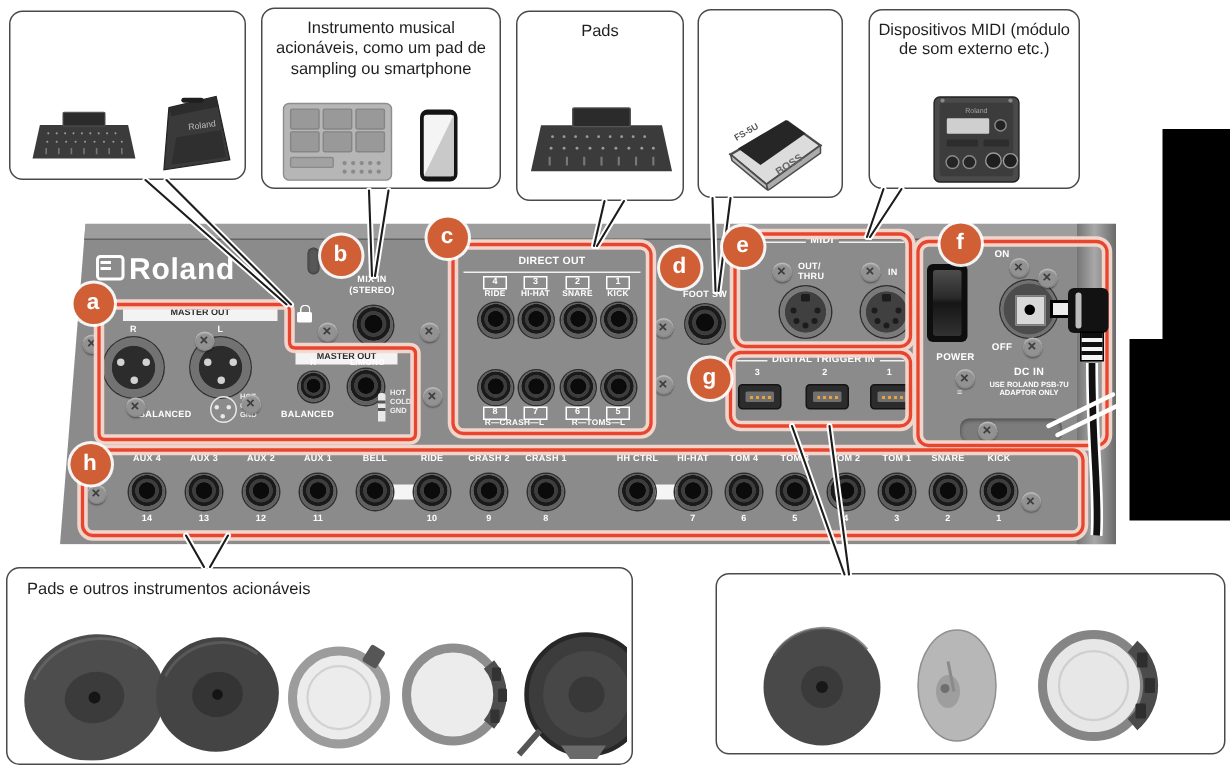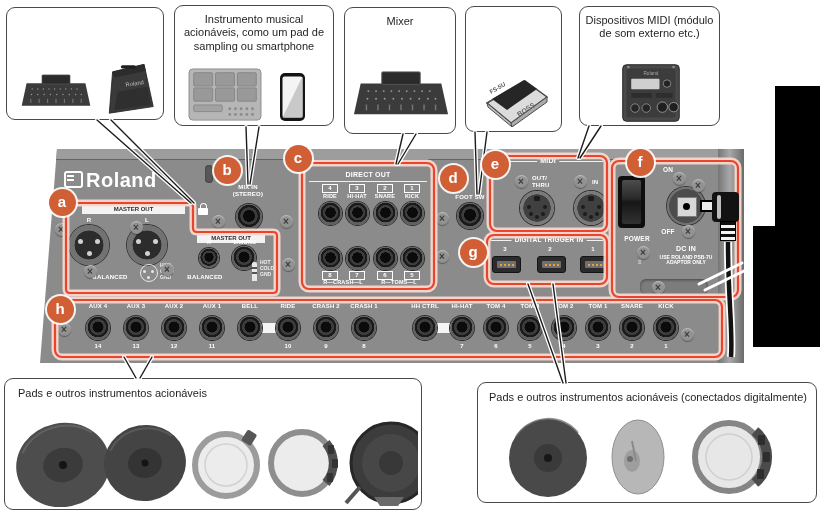--- a/index.html
+++ b/index.html
@@ -164,21 +164,21 @@
         </g>
     </svg>
     <svg width="27" height="50" viewBox="0 0 27 50" style="left:104px;top:66px">
       <rect x="1" y="1" width="25" height="48" rx="5" fill="#141414"></rect>
       <rect x="3.5" y="4.5" width="20" height="41" rx="2" fill="#f4f4f4"></rect>
       <polygon points="3.5,45.5 23.5,4.5 23.5,45.5" fill="#c9c9c9"></polygon>
     </svg>
   </div>
 
   <div class="cbox" style="left:344px;top:7px;width:112px;height:127px">
-    <div class="t">Mixer</div>
+    <div class="t">Pads</div>
     <svg width="96" height="60" viewBox="0 0 100 62" style="left:8px;top:56px">
       <polygon points="8,20 92,20 99,52 1,52" fill="#3b3b3b"></polygon>
         <rect x="30" y="8" width="40" height="13" rx="1" fill="#2b2b2b" stroke="#555"></rect>
       <g fill="#9a9a9a">
           <circle cx="16" cy="28" r="1"></circle>
           <circle cx="24" cy="28" r="1"></circle>
           <circle cx="32" cy="28" r="1"></circle>
           <circle cx="40" cy="28" r="1"></circle>
           <circle cx="48" cy="28" r="1"></circle>
           <circle cx="56" cy="28" r="1"></circle>
@@ -265,21 +265,20 @@
       <circle cx="383" cy="48" r="40" fill="#3c3c3c" stroke="#272727" stroke-width="3"></circle>
       <circle cx="383" cy="48" r="29" fill="#474747"></circle>
         <circle cx="383" cy="48" r="12" fill="#383838"></circle>
       <line x1="352" y1="72" x2="338" y2="88" stroke="#555" stroke-width="4"></line>
       <line x1="414" y1="72" x2="428" y2="88" stroke="#555" stroke-width="4"></line>
       <polygon points="366,82 396,82 390,91 372,91" fill="#6a6a6a"></polygon>
     </svg>
   </div>
 
   <div class="cbox" style="left:477px;top:382px;width:340px;height:121px">
-    <div class="tl" style="padding-left:11px">Pads e outros instrumentos acionáveis (conectados digitalmente)</div>
     <svg width="324" height="82" viewBox="0 0 324 82" style="left:8px;top:34px">
       <circle cx="62" cy="41" r="39" fill="#494949"></circle>
         <circle cx="62" cy="41" r="14" fill="#3a3a3a"></circle>
         <circle cx="62" cy="41" r="4" fill="#181818"></circle>
       <path d="M30,20 A38,38 0 0 1 92,16" fill="none" stroke="#616161" stroke-width="2" opacity=".7"></path>
       <ellipse cx="152" cy="40" rx="26" ry="37" fill="#b7b7b7" stroke="#8f8f8f"></ellipse>
       <ellipse cx="146" cy="44" rx="8" ry="11" fill="#9e9e9e"></ellipse>
         <circle cx="144" cy="42" r="3" fill="#6f6f6f"></circle>
       <path d="M146,24 L150,44" stroke="#8a8a8a" stroke-width="2"></path>
       <circle cx="243" cy="40" r="34" fill="#e7e7e7" stroke="#858585" stroke-width="6"></circle>

